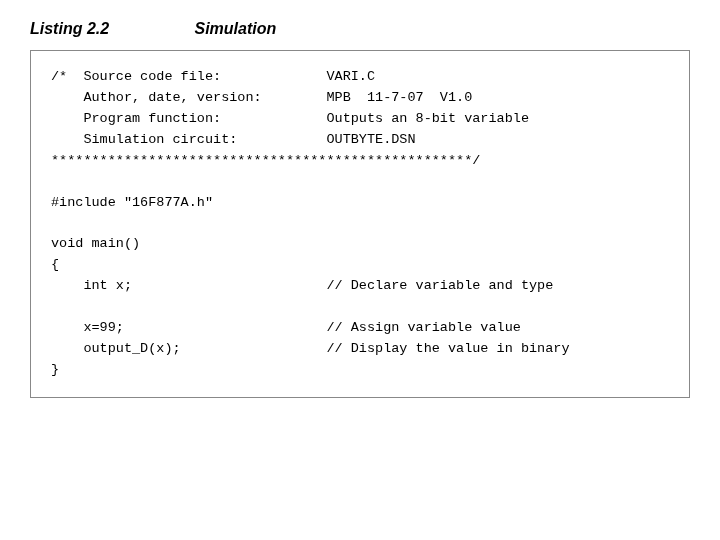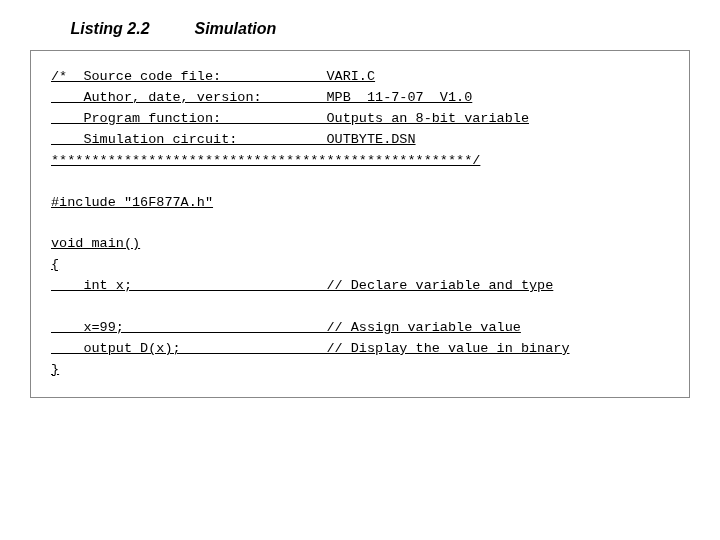--- a/index.html
+++ b/index.html
@@ -29,33 +29,31 @@
       font-size: 16px;
       font-weight: bold;
       font-style: italic;
       margin-bottom: 12px;
       font-family: Arial, sans-serif;
     }
 
     .listing-title .title-label {
       display: inline-block;
       min-width: 160px;
-      text-align: center;
     }
 
     .code-box {
       border: 1px solid #888;
       padding: 16px 20px;
       background: #ffffff;
       font-family: 'Courier New', Courier, monospace;
       font-size: 13.5px;
       line-height: 1.55;
       color: #000000;
       white-space: pre;
-      text-decoration: underline;
     }
   </style>
 </head>
 <body>
 
 <div class="page-container">
   <div class="listing-title">
     <span class="title-label">Listing 2.2</span>
     <span>Simulation</span>
   </div>

